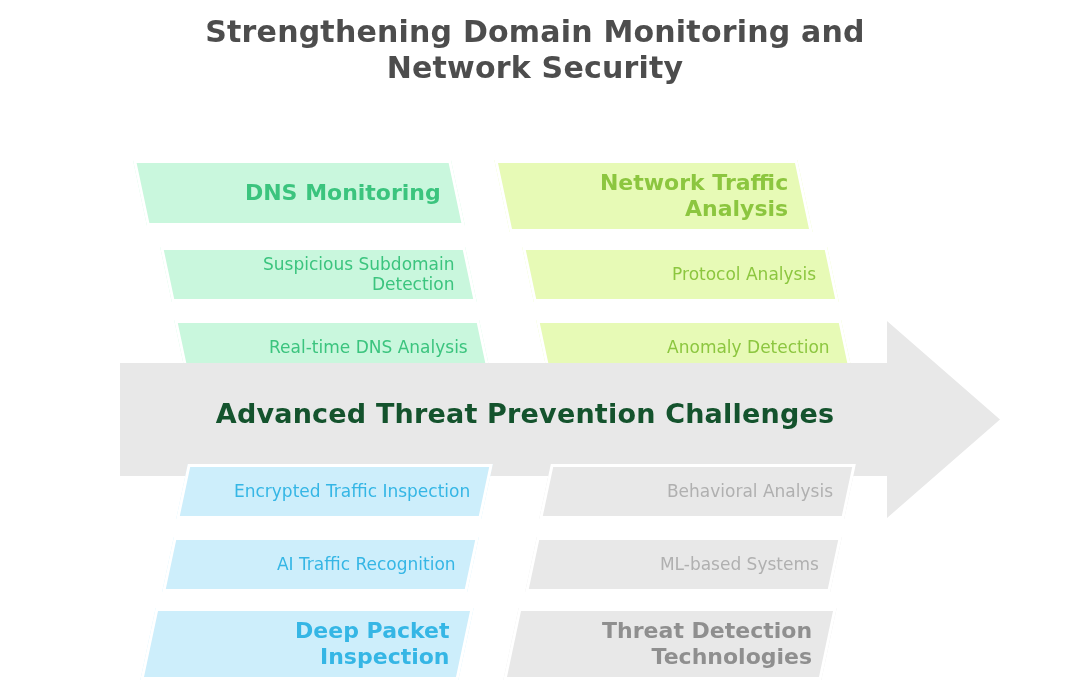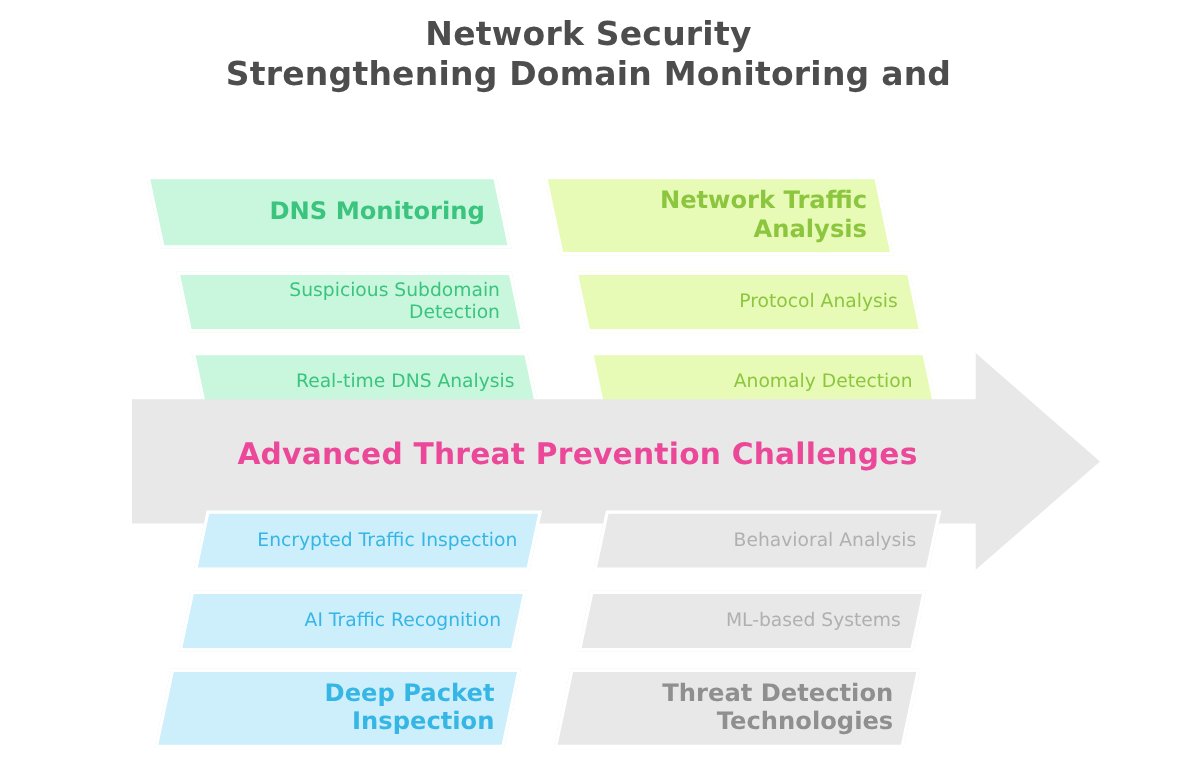--- a/index.html
+++ b/index.html
@@ -48,21 +48,21 @@
   }
   .arrow-band svg { display: block; }
   .arrow-label {
     position: absolute;
     left: 120px;
     top: 398px;
     width: 810px;
     text-align: center;
     font-size: 27px;
     font-weight: bold;
-    color: #ec4899;
+    color: #14532d;
     line-height: 1.2;
     letter-spacing: 0.2px;
   }
 
   
   .band {
     position: absolute;
   }
   .plate {
     position: absolute;
@@ -107,22 +107,22 @@
   .tx-blue  { color: #35b6e5; }
   .tx-gray  { color: #b0b0b0; }
   .tx-gray-strong { color: #8f8f8f; }
 </style>
 </head>
 <body>
 
 <div id="stage">
 
   <div class="title">
+    <span class="ln">Strengthening Domain Monitoring and</span>
     <span class="ln">Network Security</span>
-    <span class="ln">Strengthening Domain Monitoring and</span>
   </div>
 
   <div class="band">
     <div class="plate skew-a head fill-green" style="left:140px; top:160px; width:318px; height:66px;">
       <span class="txt tx-green">DNS Monitoring</span>
     </div>
     <div class="plate skew-a sub fill-green" style="left:166px; top:247px; width:305px; height:55px;">
       <span class="txt tx-green">Suspicious Subdomain
 Detection</span>
     </div>

